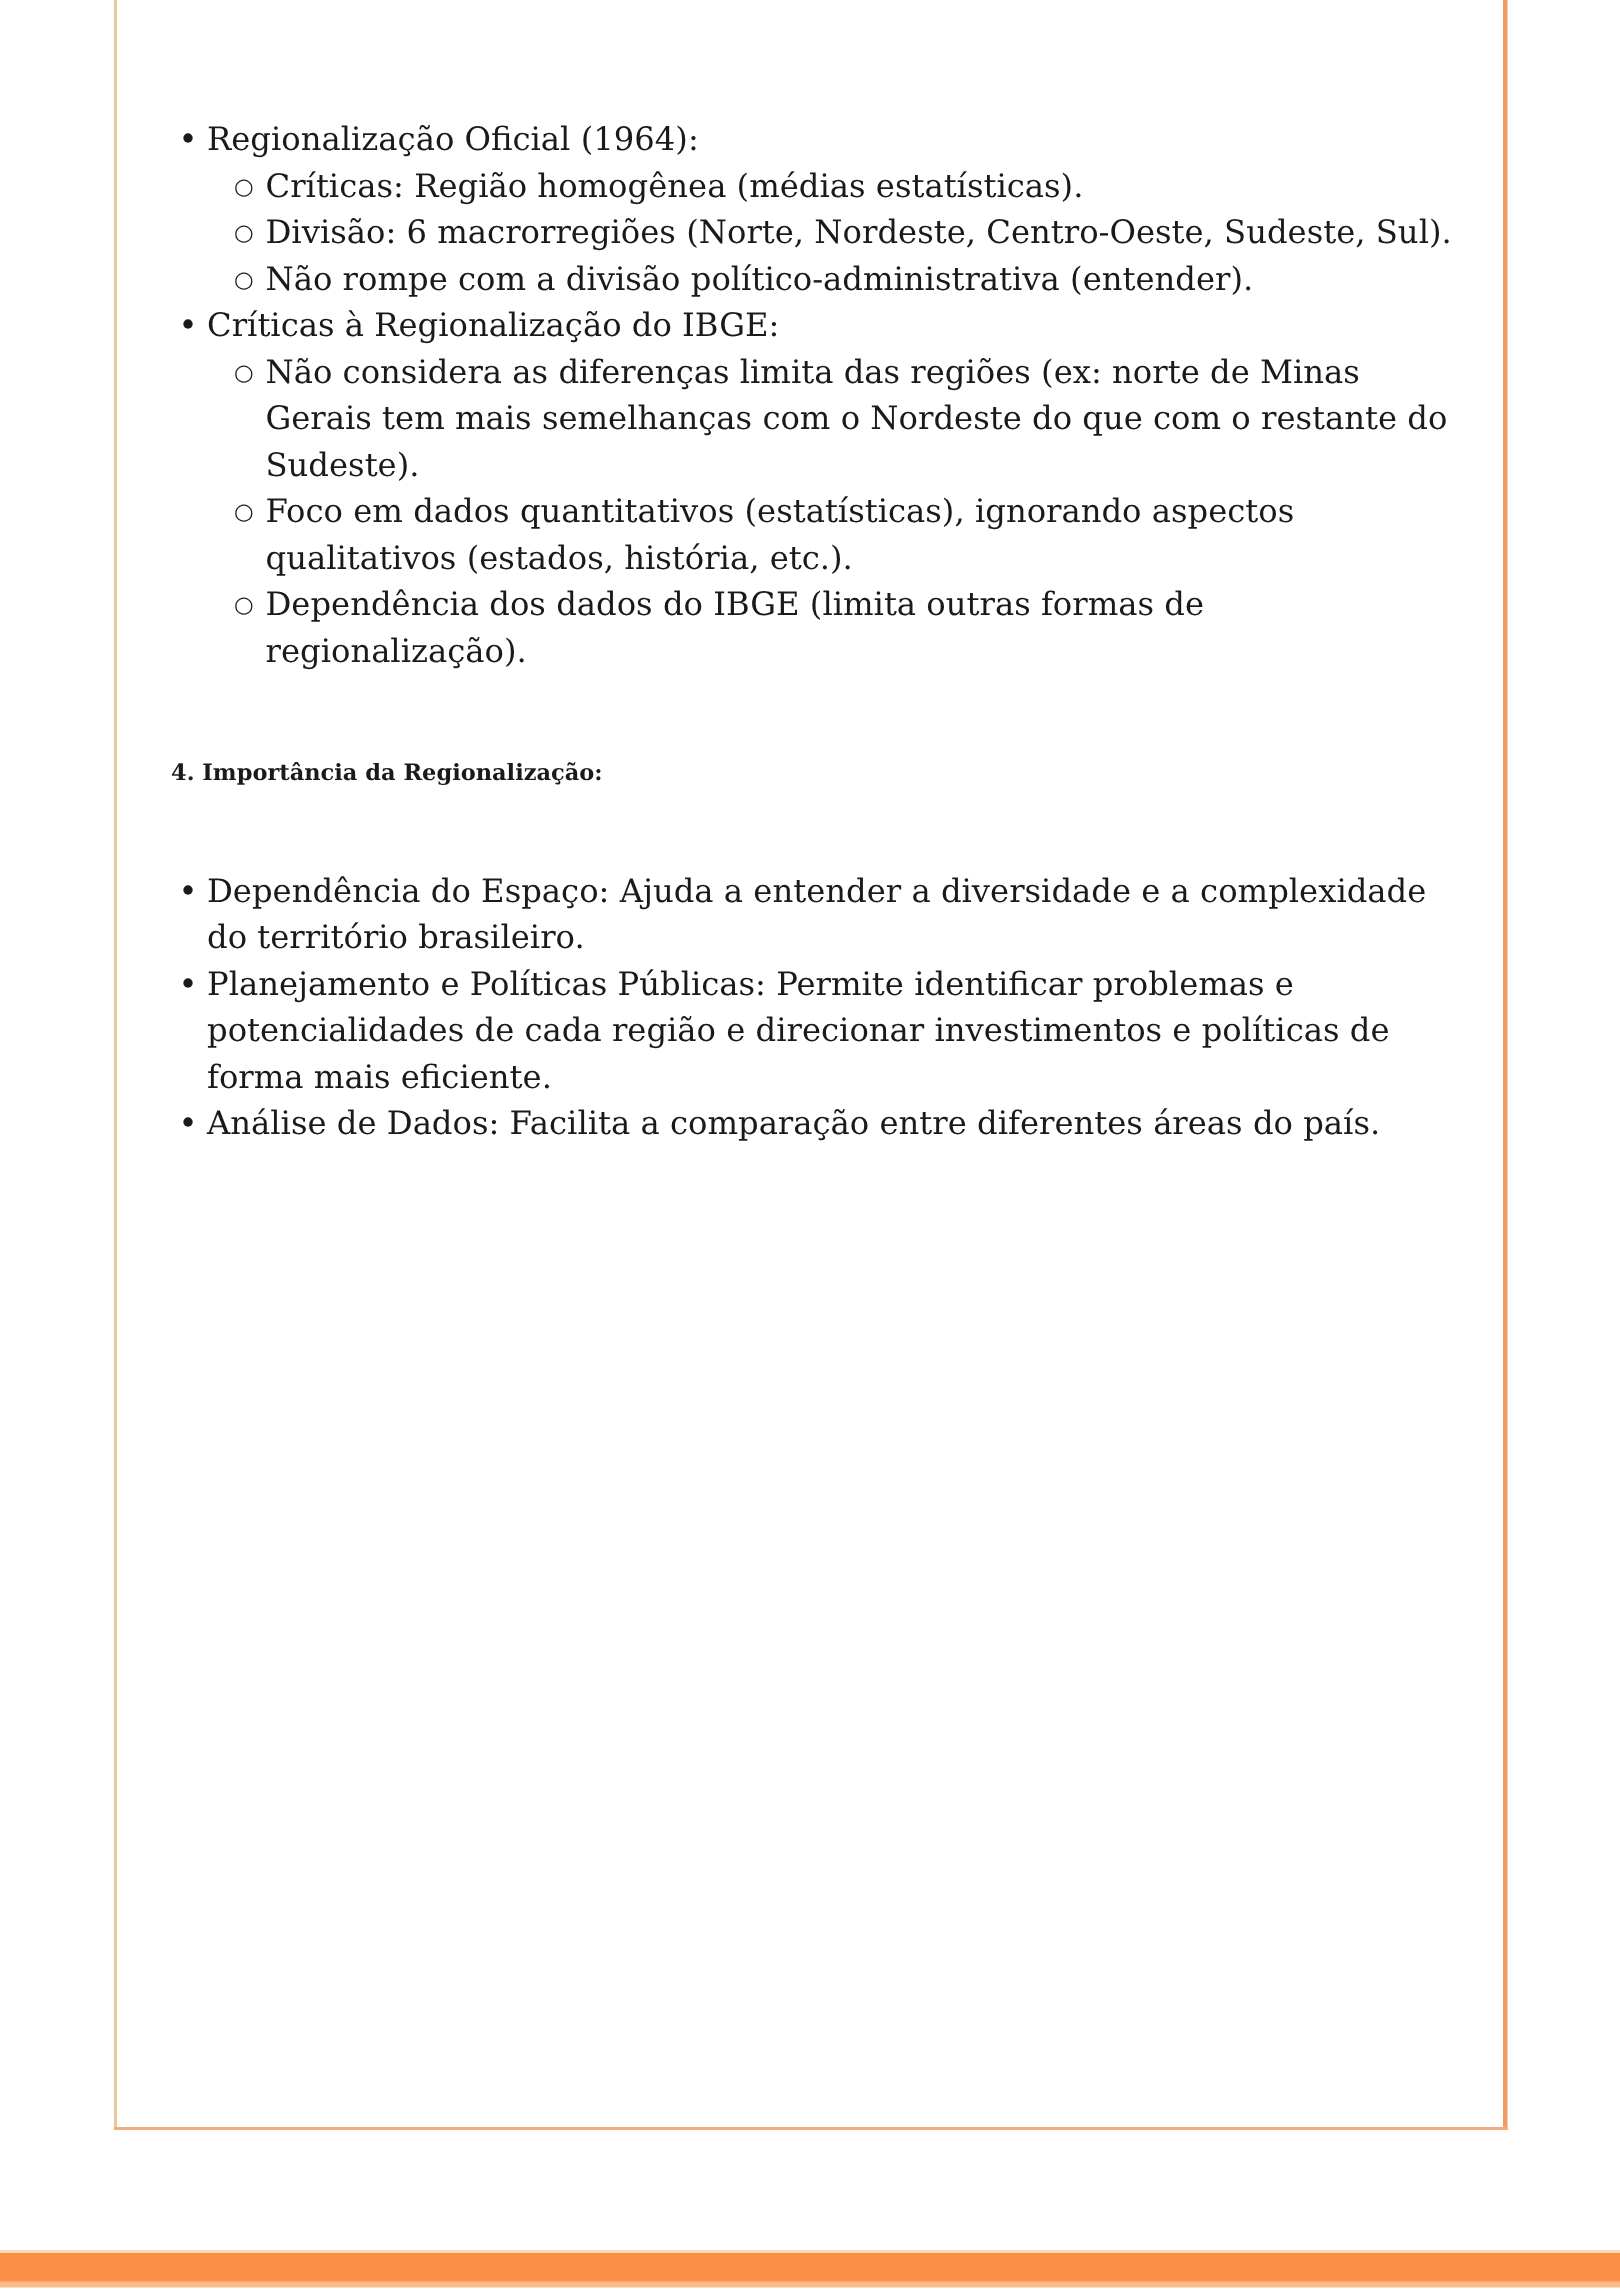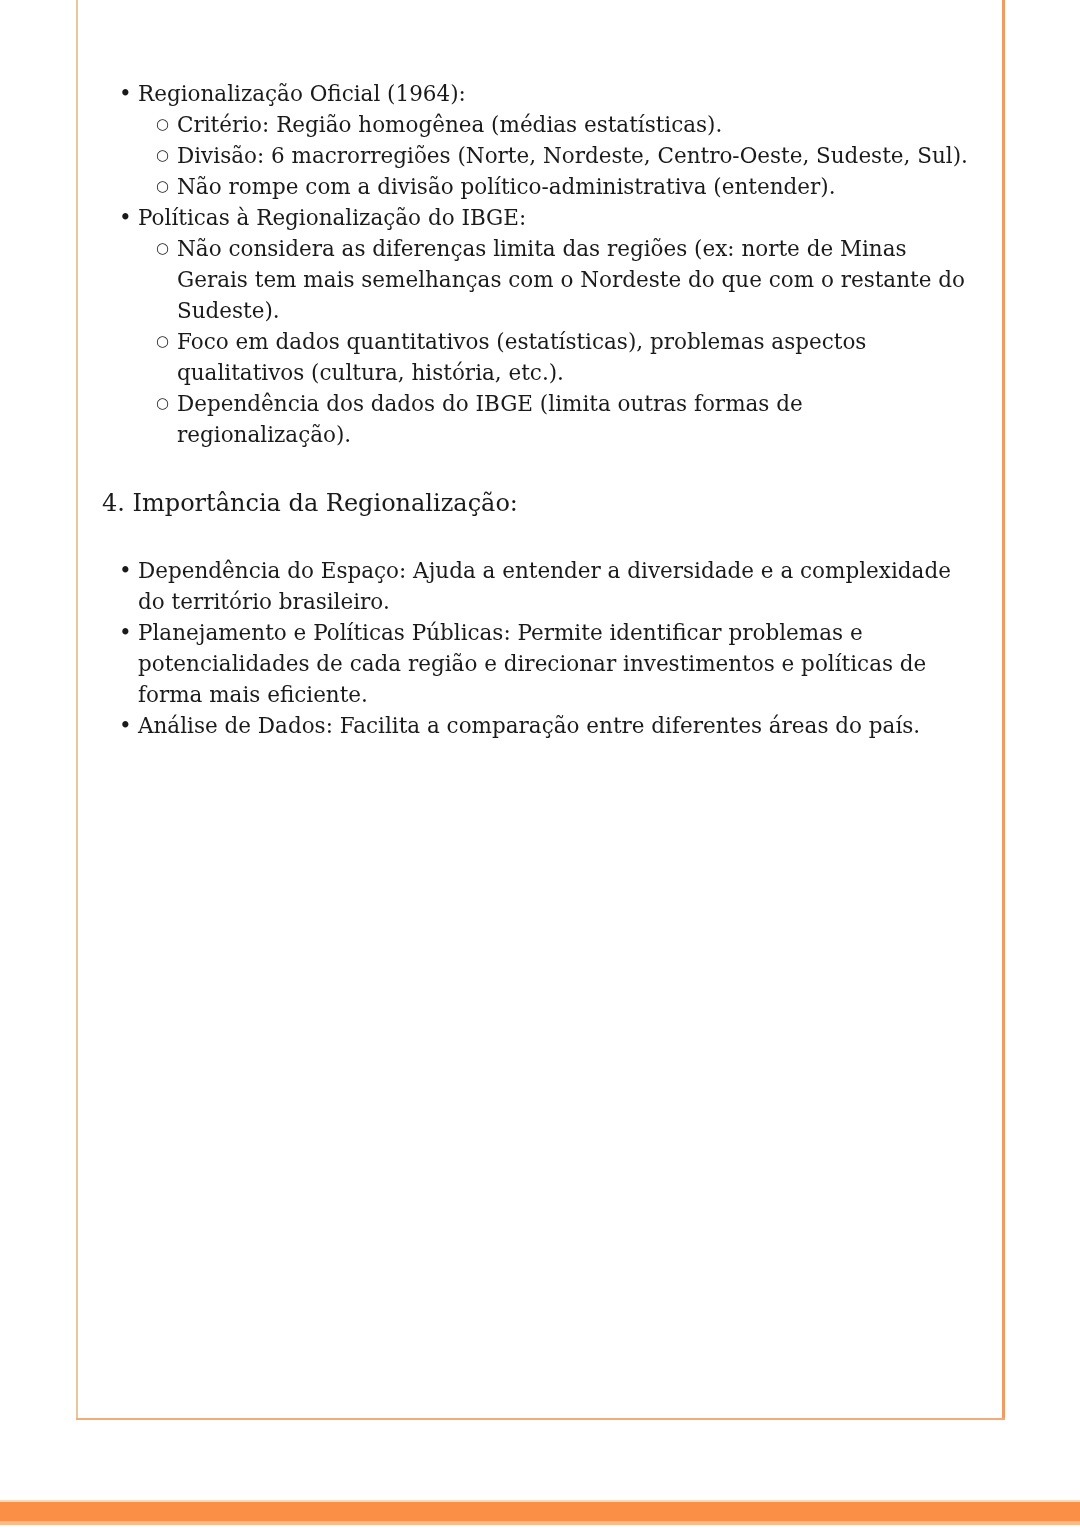--- a/index.html
+++ b/index.html
@@ -124,24 +124,24 @@
   }
   ul.lvl2 {
     margin-left: 38px;
   }
 
   .txt {
     display: block;
   }
 
   h2.section-heading {
-    font-size: 24px;
-    line-height: 31px;
-    font-weight: normal;
-    margin: 0;
+    font-size: 15px;
+    line-height: 31px;
+    font-weight: bold;
+    margin: 12px;
     padding: 0;
   }
 
   .gap-before-heading { height: 38px; }
   .gap-after-heading { height: 36px; }
 </style>
 </head>
 <body>
 
 <div class="page">
@@ -155,45 +155,45 @@
     <ul class="lvl1">
 
       <li class="b1">
         <span class="marker">•</span>
         <span class="txt">Regionalização Oficial (1964):</span>
       </li>
 
       <ul class="lvl2">
         <li class="b2">
           <span class="marker">○</span>
-          <span class="txt">Critério: Região homogênea (médias estatísticas).</span>
+          <span class="txt">Críticas: Região homogênea (médias estatísticas).</span>
         </li>
         <li class="b2">
           <span class="marker">○</span>
           <span class="txt">Divisão: 6 macrorregiões (Norte, Nordeste, Centro-Oeste, Sudeste, Sul).</span>
         </li>
         <li class="b2">
           <span class="marker">○</span>
           <span class="txt">Não rompe com a divisão político-administrativa (entender).</span>
         </li>
       </ul>
 
       <li class="b1">
         <span class="marker">•</span>
-        <span class="txt">Políticas à Regionalização do IBGE:</span>
+        <span class="txt">Críticas à Regionalização do IBGE:</span>
       </li>
 
       <ul class="lvl2">
         <li class="b2">
           <span class="marker">○</span>
           <span class="txt">Não considera as diferenças limita das regiões (ex: norte de Minas Gerais tem mais semelhanças com o Nordeste do que com o restante do Sudeste).</span>
         </li>
         <li class="b2">
           <span class="marker">○</span>
-          <span class="txt">Foco em dados quantitativos (estatísticas), problemas aspectos qualitativos (cultura, história, etc.).</span>
+          <span class="txt">Foco em dados quantitativos (estatísticas), ignorando aspectos qualitativos (estados, história, etc.).</span>
         </li>
         <li class="b2">
           <span class="marker">○</span>
           <span class="txt">Dependência dos dados do IBGE (limita outras formas de regionalização).</span>
         </li>
       </ul>
 
     </ul>
 
     <div class="gap-before-heading"></div>

